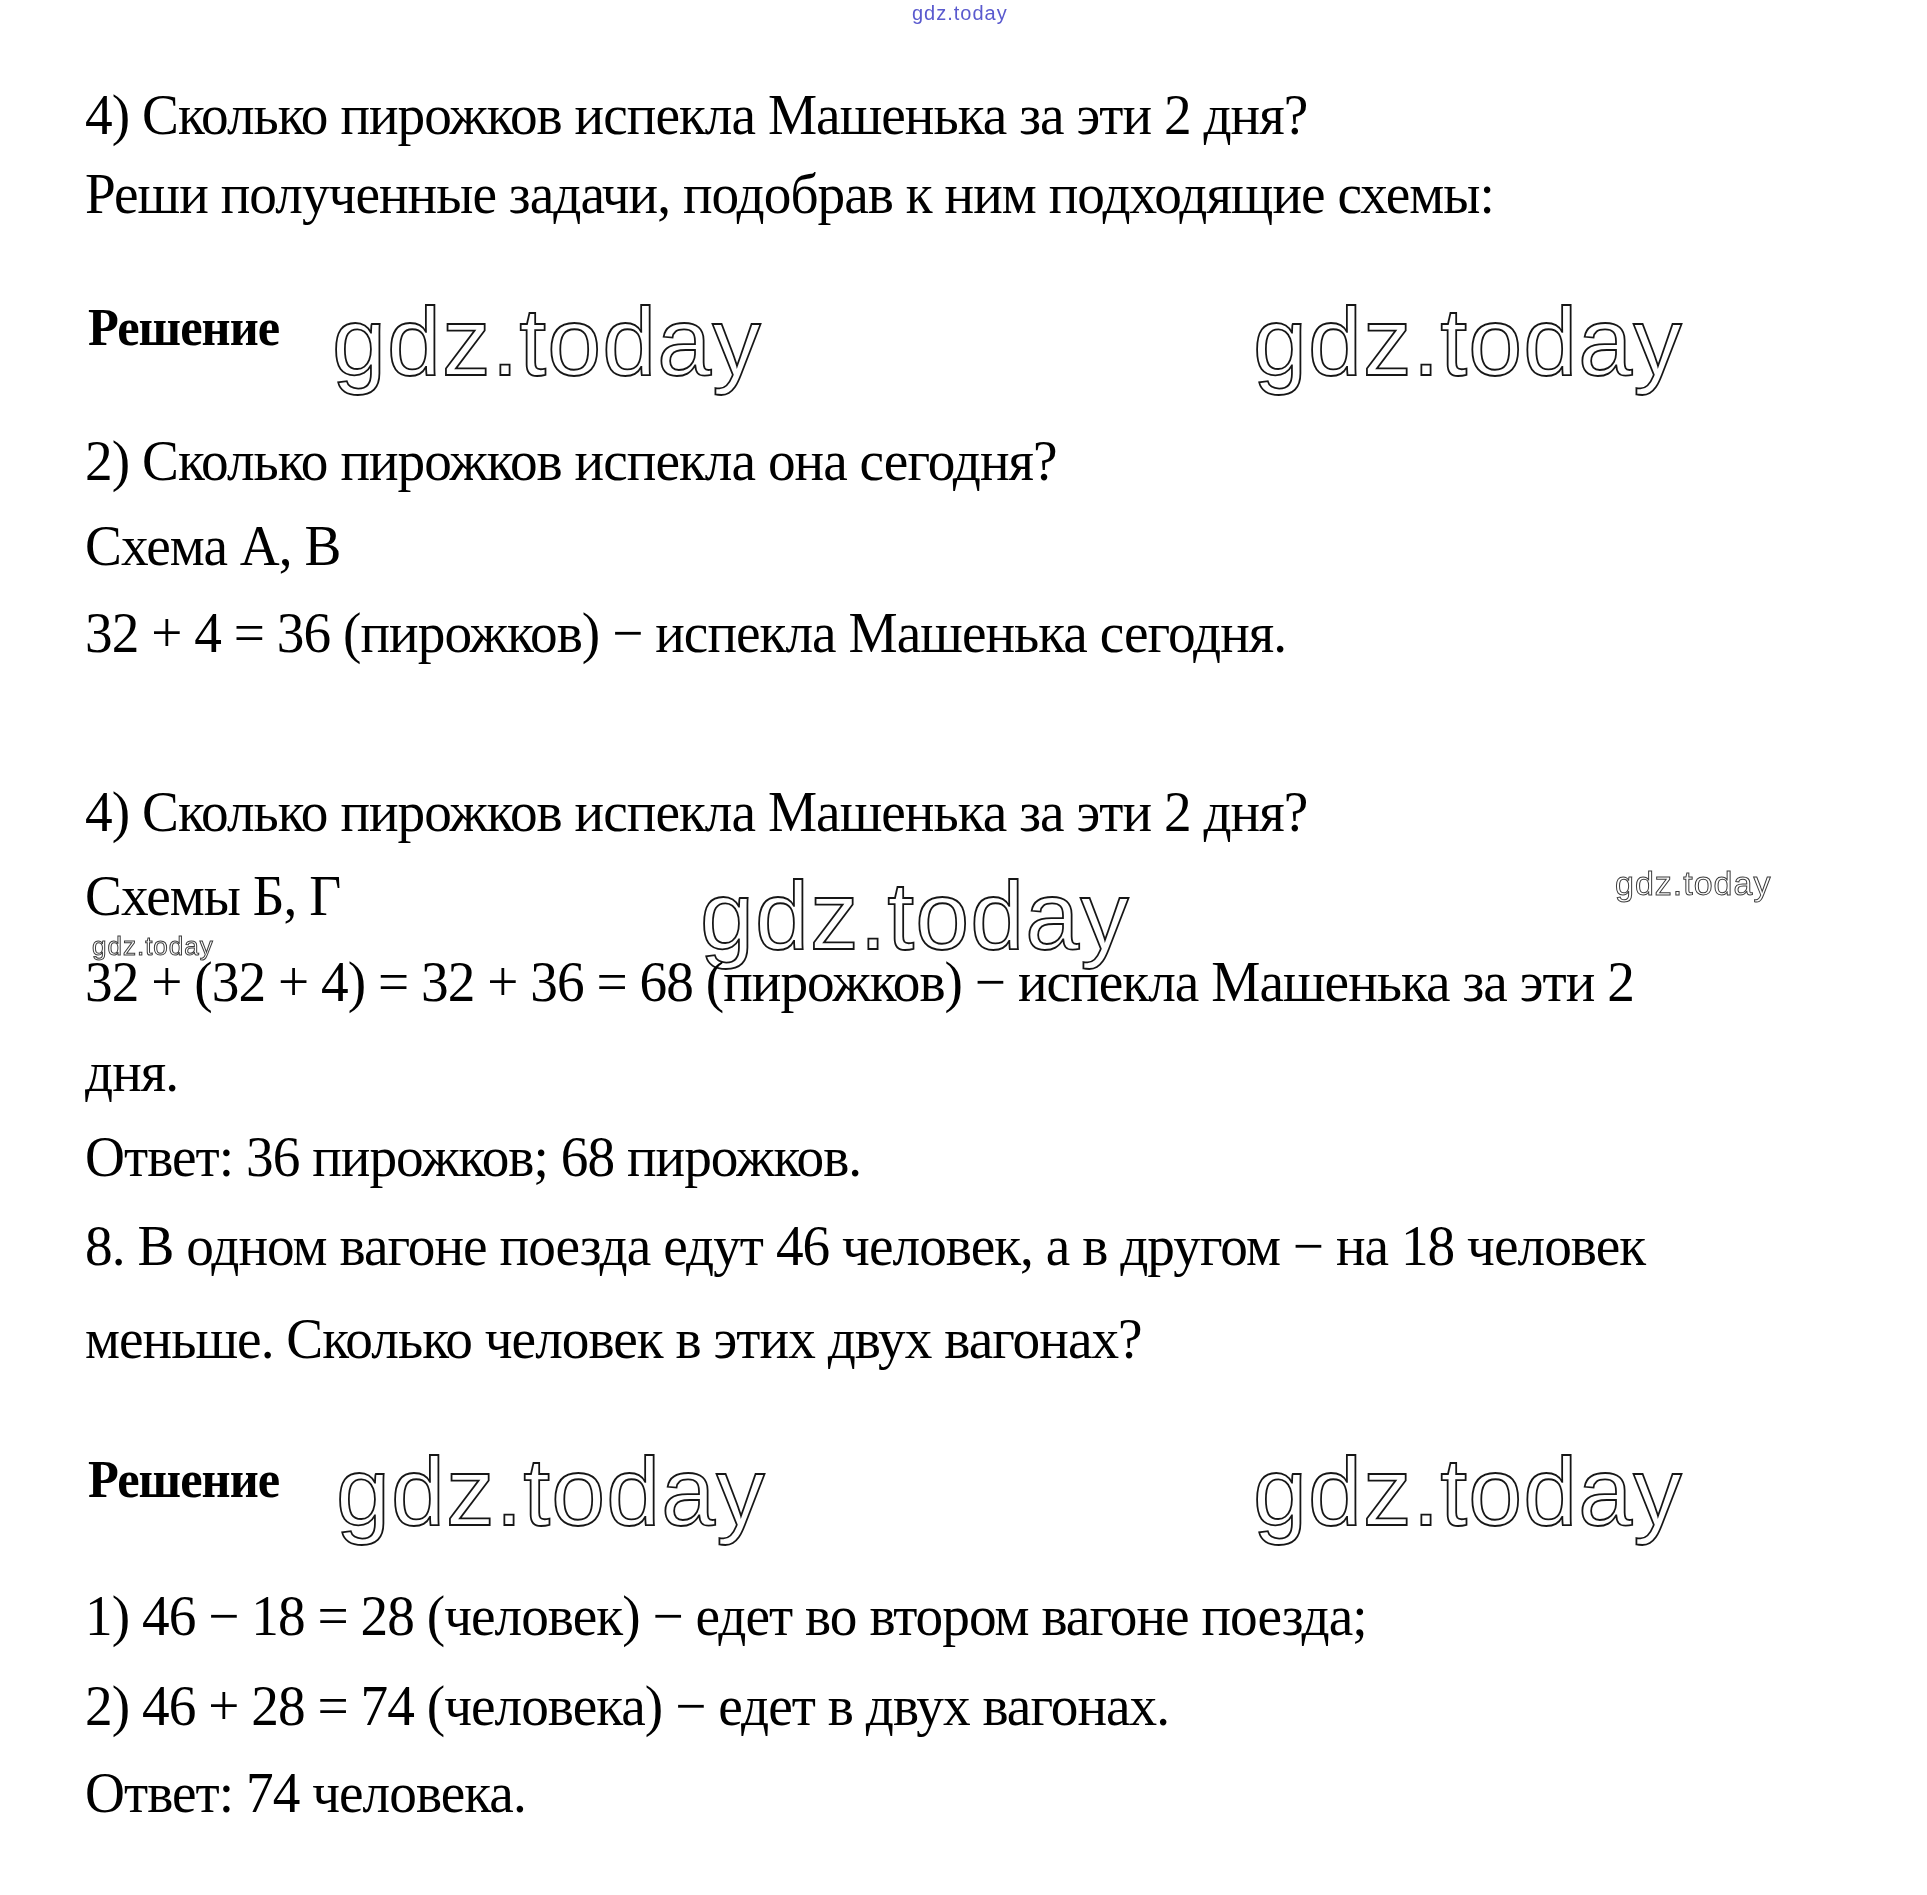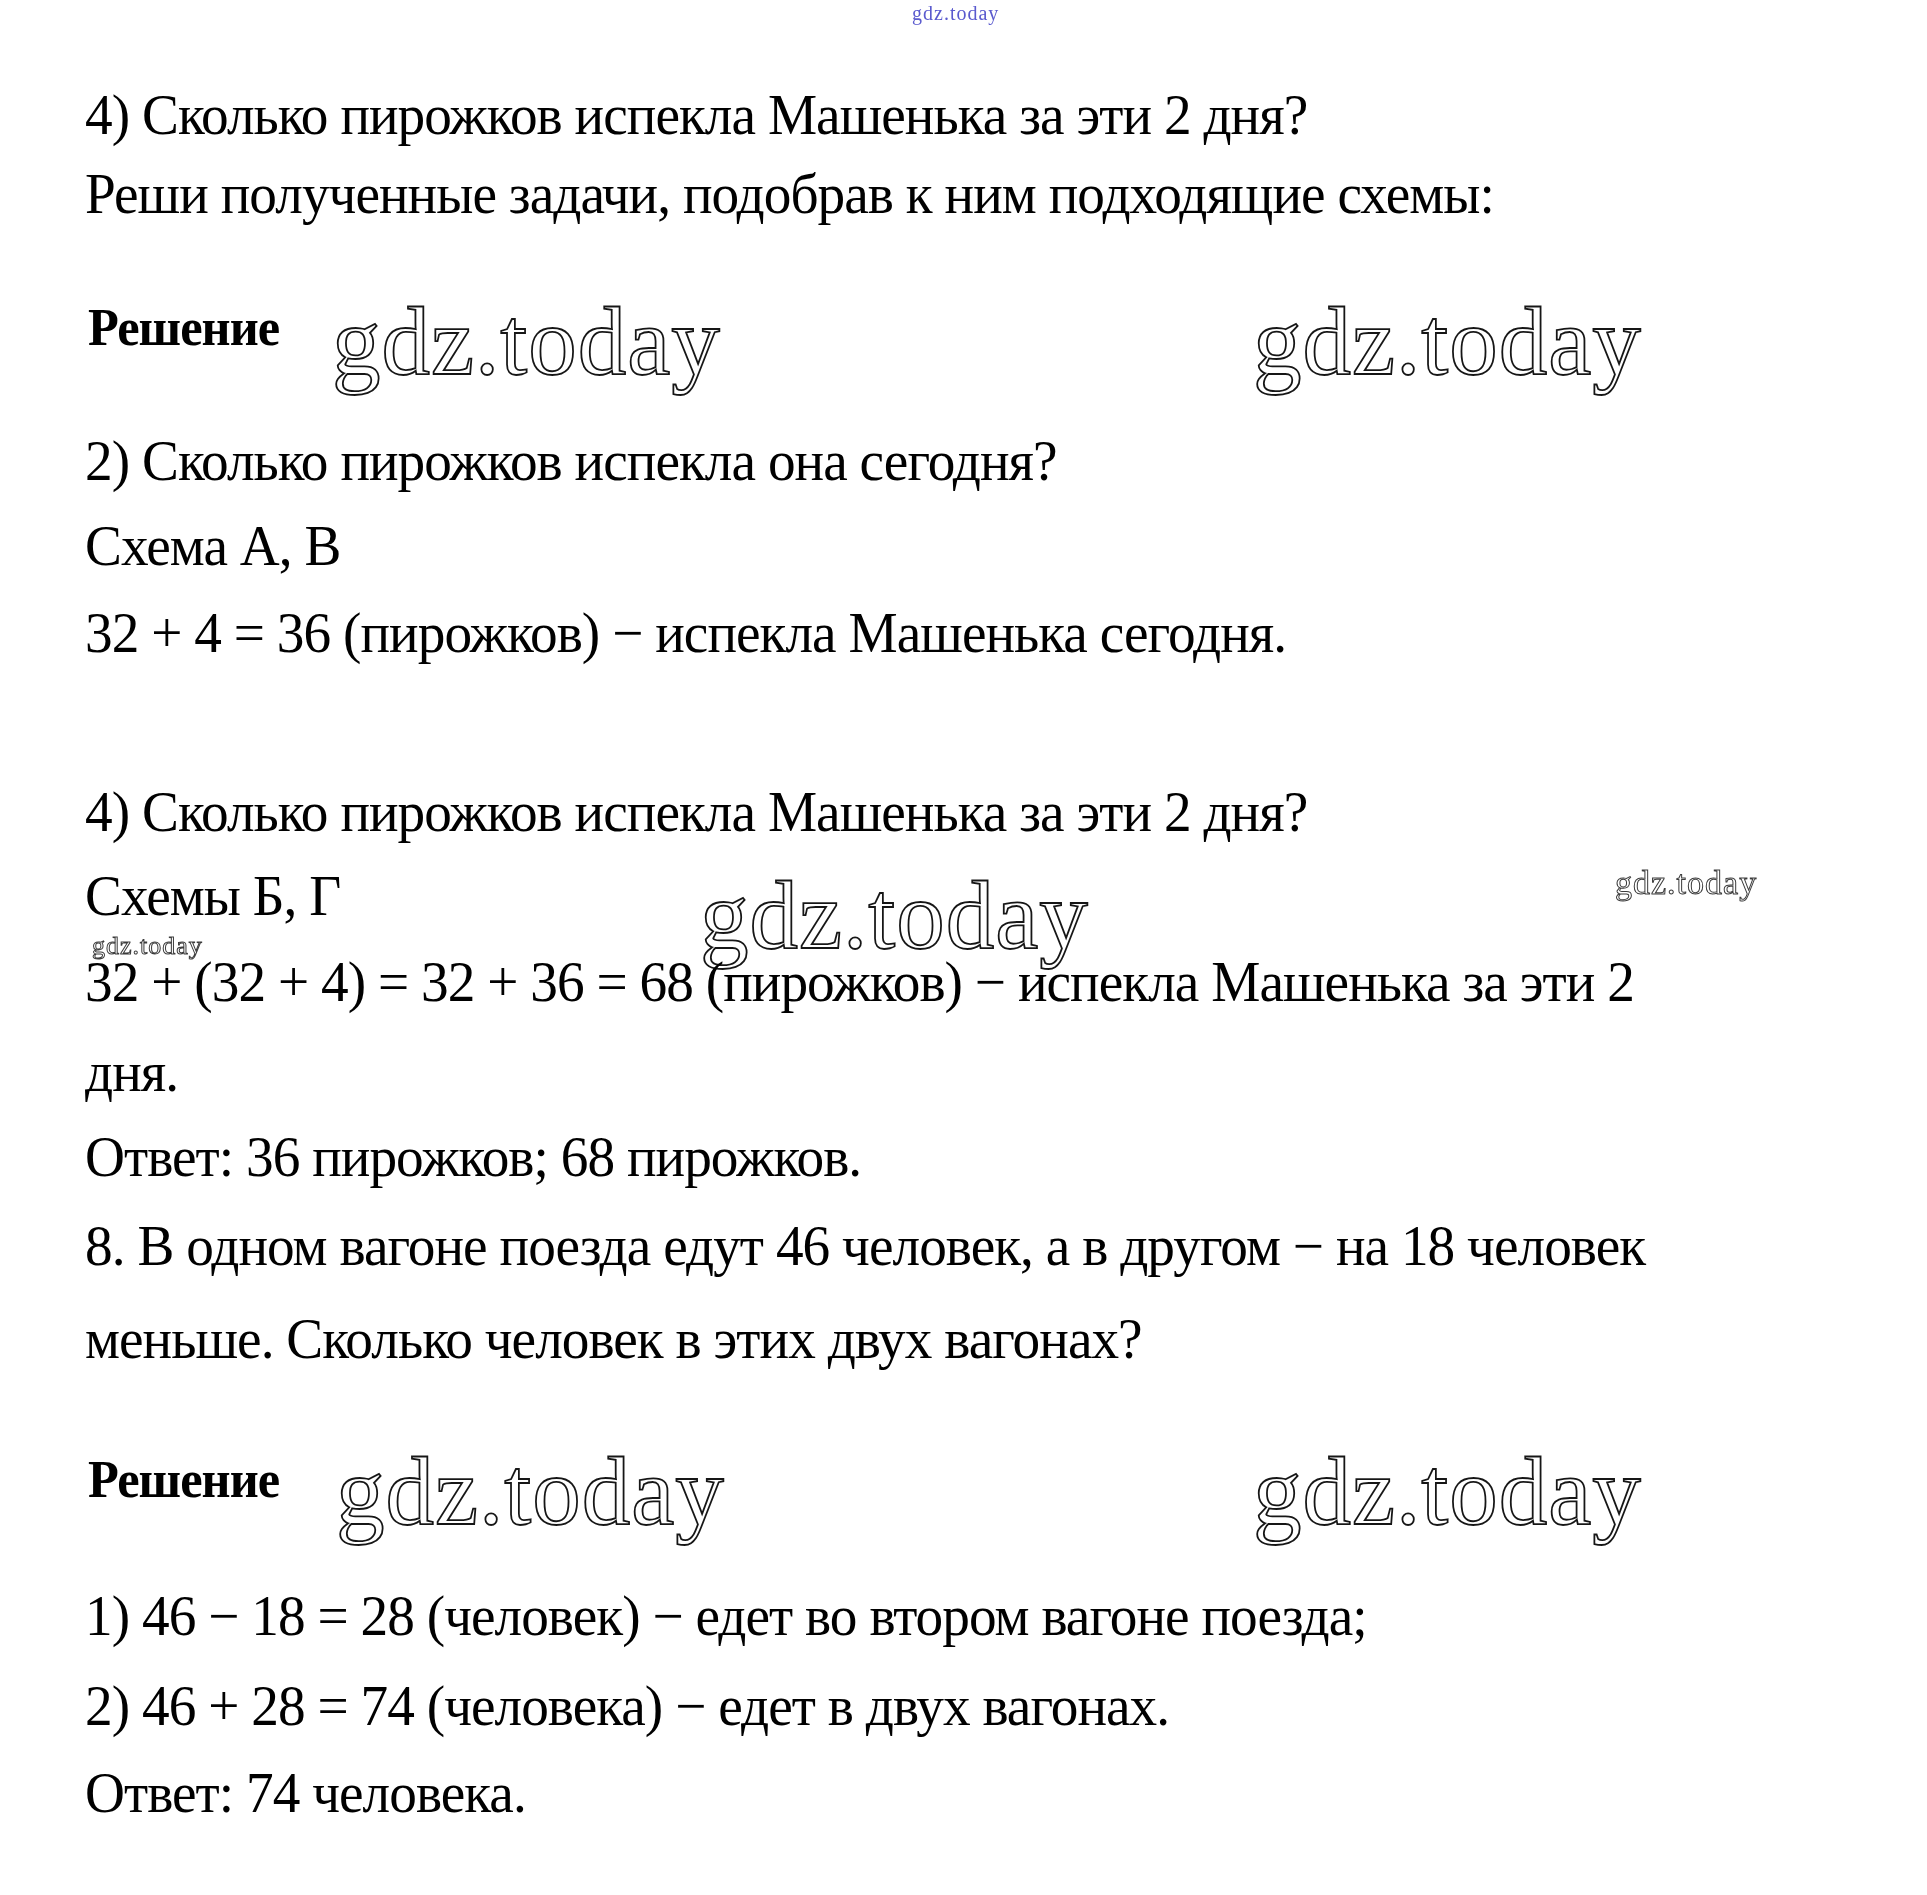--- a/index.html
+++ b/index.html
@@ -24,21 +24,21 @@
   }
   .t-bold {
     font-weight: bold;
     font-size: 52px;
     letter-spacing: -1px;
   }
   
   .wm {
     position: absolute;
     white-space: nowrap;
-    font-family: Liberation Serif, serif;
+    font-family: Liberation Sans, sans-serif;
     line-height: 1;
   }
   .wm-large {
     font-size: 97px;
     color: var(--wm-large-color, #161616);
     letter-spacing: 1px;
   }
   .wm-small {
     color: var(--wm-small-color, #3c3c3c);
   }

